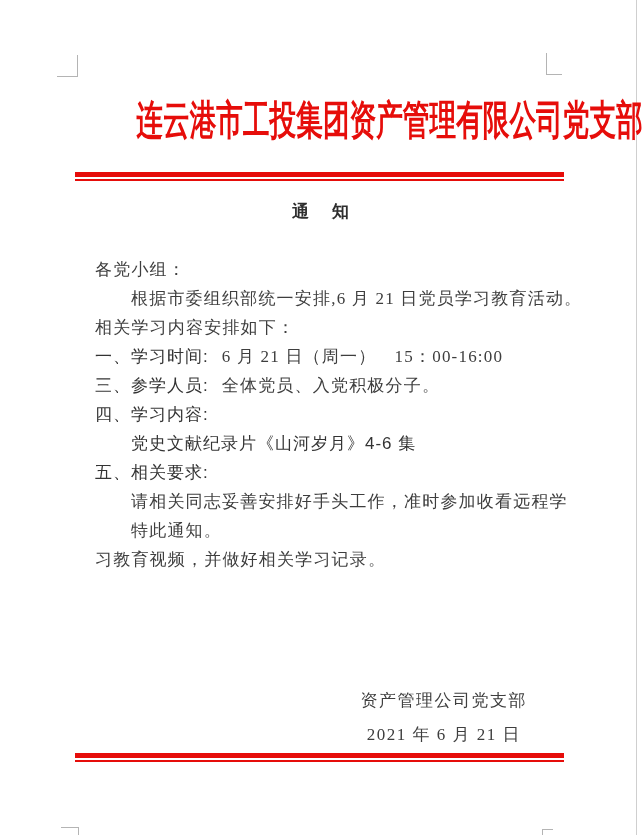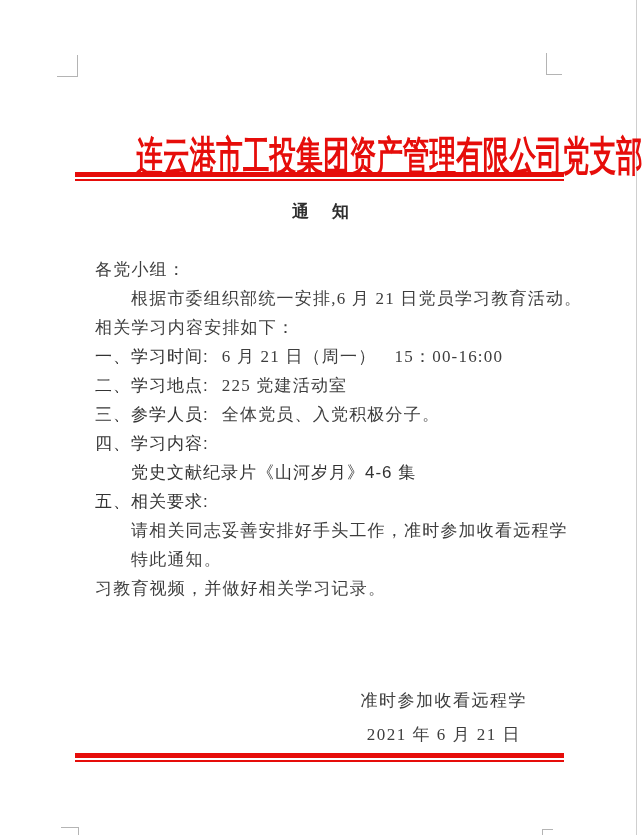--- a/index.html
+++ b/index.html
@@ -26,21 +26,20 @@
   .crop-bl { left: 61px; top: 827px; width: 17px; height: 8px;
              border-right: 1px solid #b4b4b4; border-top: 1px solid #b4b4b4; }
   .crop-br { left: 542px; top: 829px; width: 10px; height: 6px;
              border-left: 1px solid #b4b4b4; border-top: 1px solid #b4b4b4; }
   
   .org-title {
     position: absolute;
     left: 0; top: 96px; width: 644px;
     text-align: center;
     white-space: nowrap;
-    margin-top: 36px;
   }
   .org-title .stretch {
     display: inline-block;
     transform: scaleX(0.65);
     transform-origin: 50% 50%;
     font-family: "Liberation Serif", "DejaVu Serif", serif;
     font-weight: 900;
     font-size: 41px;
     line-height: 48px;
     color: #e60d0a;
@@ -112,40 +111,37 @@
 
   <div class="body-block">
     <div class="line">各党小组：</div>
     <div class="line indent">根据市委组织部统一安排,6 月 21 日党员学习教育活动。</div>
     <div class="line">相关学习内容安排如下：</div>
 
     <div class="line">
       <span class="label">一、学习时间:</span><span class="val">6 月 21 日（周一）　15：00-16:00</span>
     </div>
     <div class="line">
-      <span class="label">二、学习地点:</span><span class="val">225 党建活动室</span>
-    </div>
-    <div class="line">
       <span class="label">三、参学人员:</span><span class="val">全体党员、入党积极分子。</span>
     </div>
     <div class="line">
       <span class="label">四、学习内容:</span>
     </div>
     <div class="line indent">
       <span class="label">党史文献纪录片《山河岁月》4-6 集</span>
     </div>
     <div class="line">
       <span class="label">五、相关要求:</span>
     </div>
     <div class="line indent">请相关同志妥善安排好手头工作，准时参加收看远程学</div>
     <div class="line indent">特此通知。</div>
     <div class="line">习教育视频，并做好相关学习记录。</div>
   </div>
 
   <div class="footer-block">
-    <div>准时参加收看远程学</div>
+    <div>资产管理公司党支部</div>
     <div>2021 年 6 月 21 日</div>
   </div>
 
   <div class="rule rule-bottom-thick"></div>
   <div class="rule rule-bottom-thin"></div>
 
 </div>
 
 </body></html>

